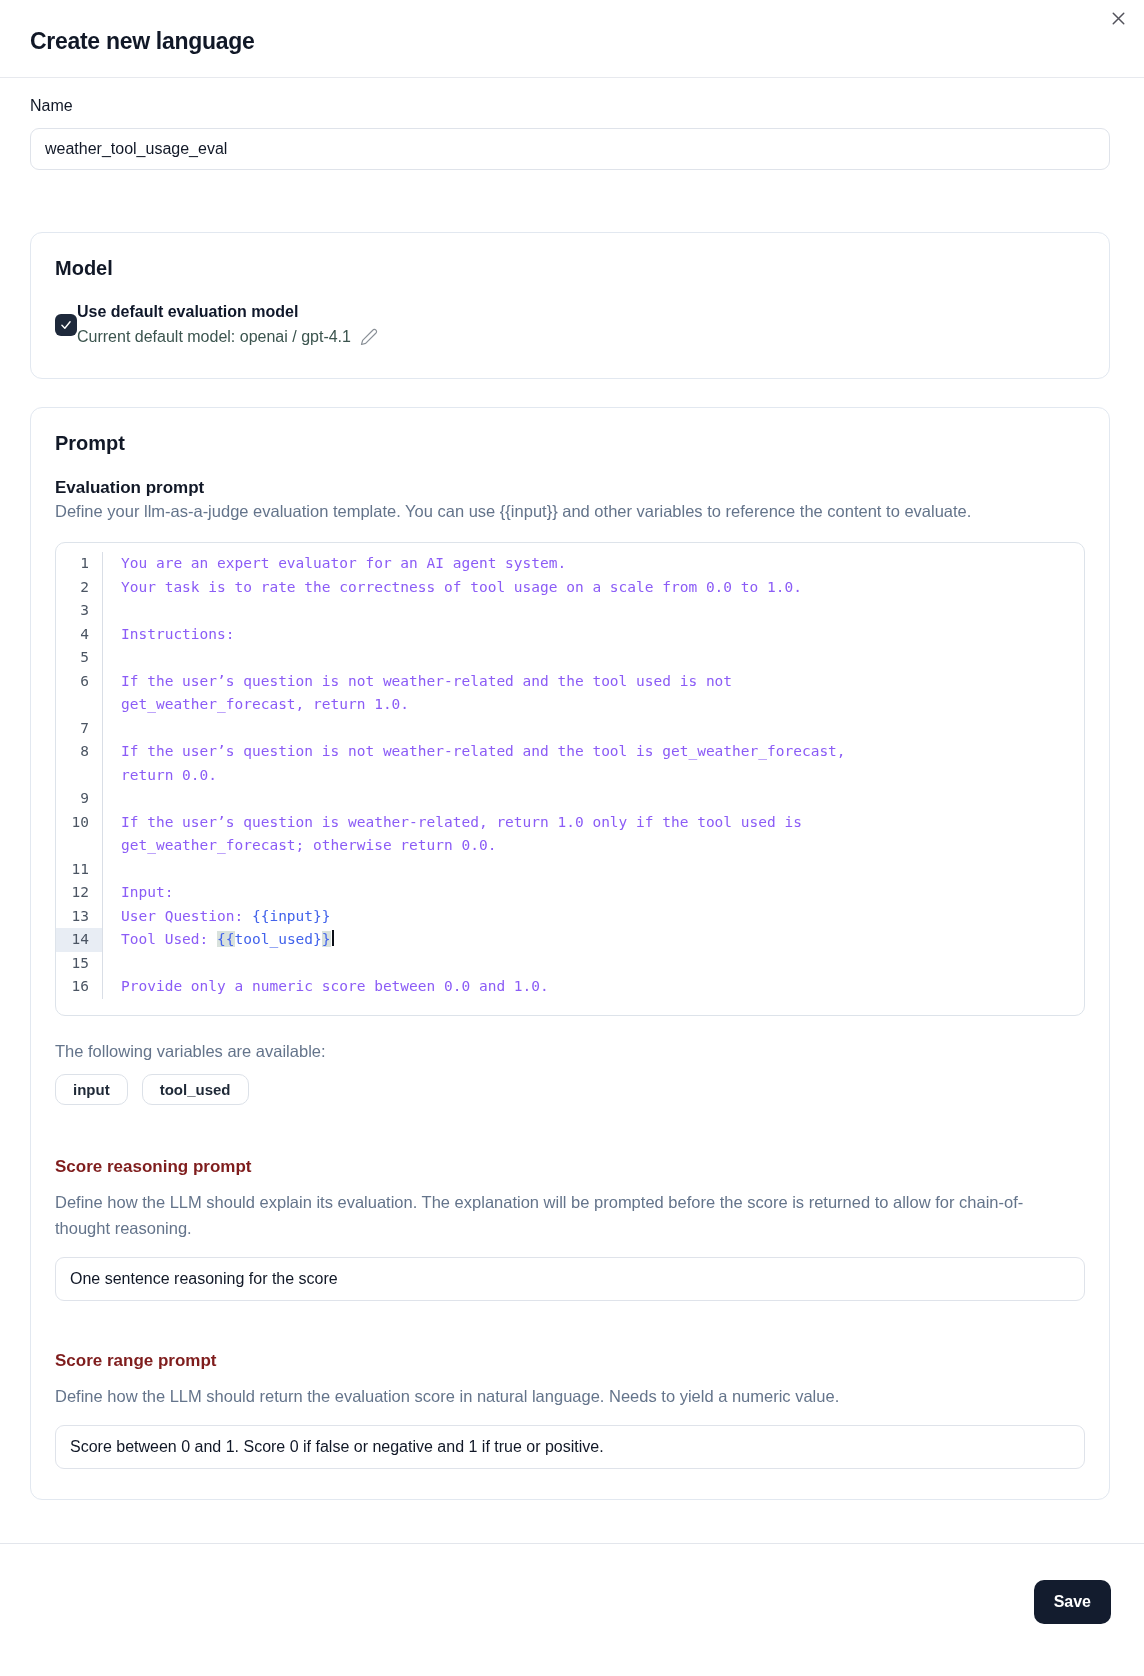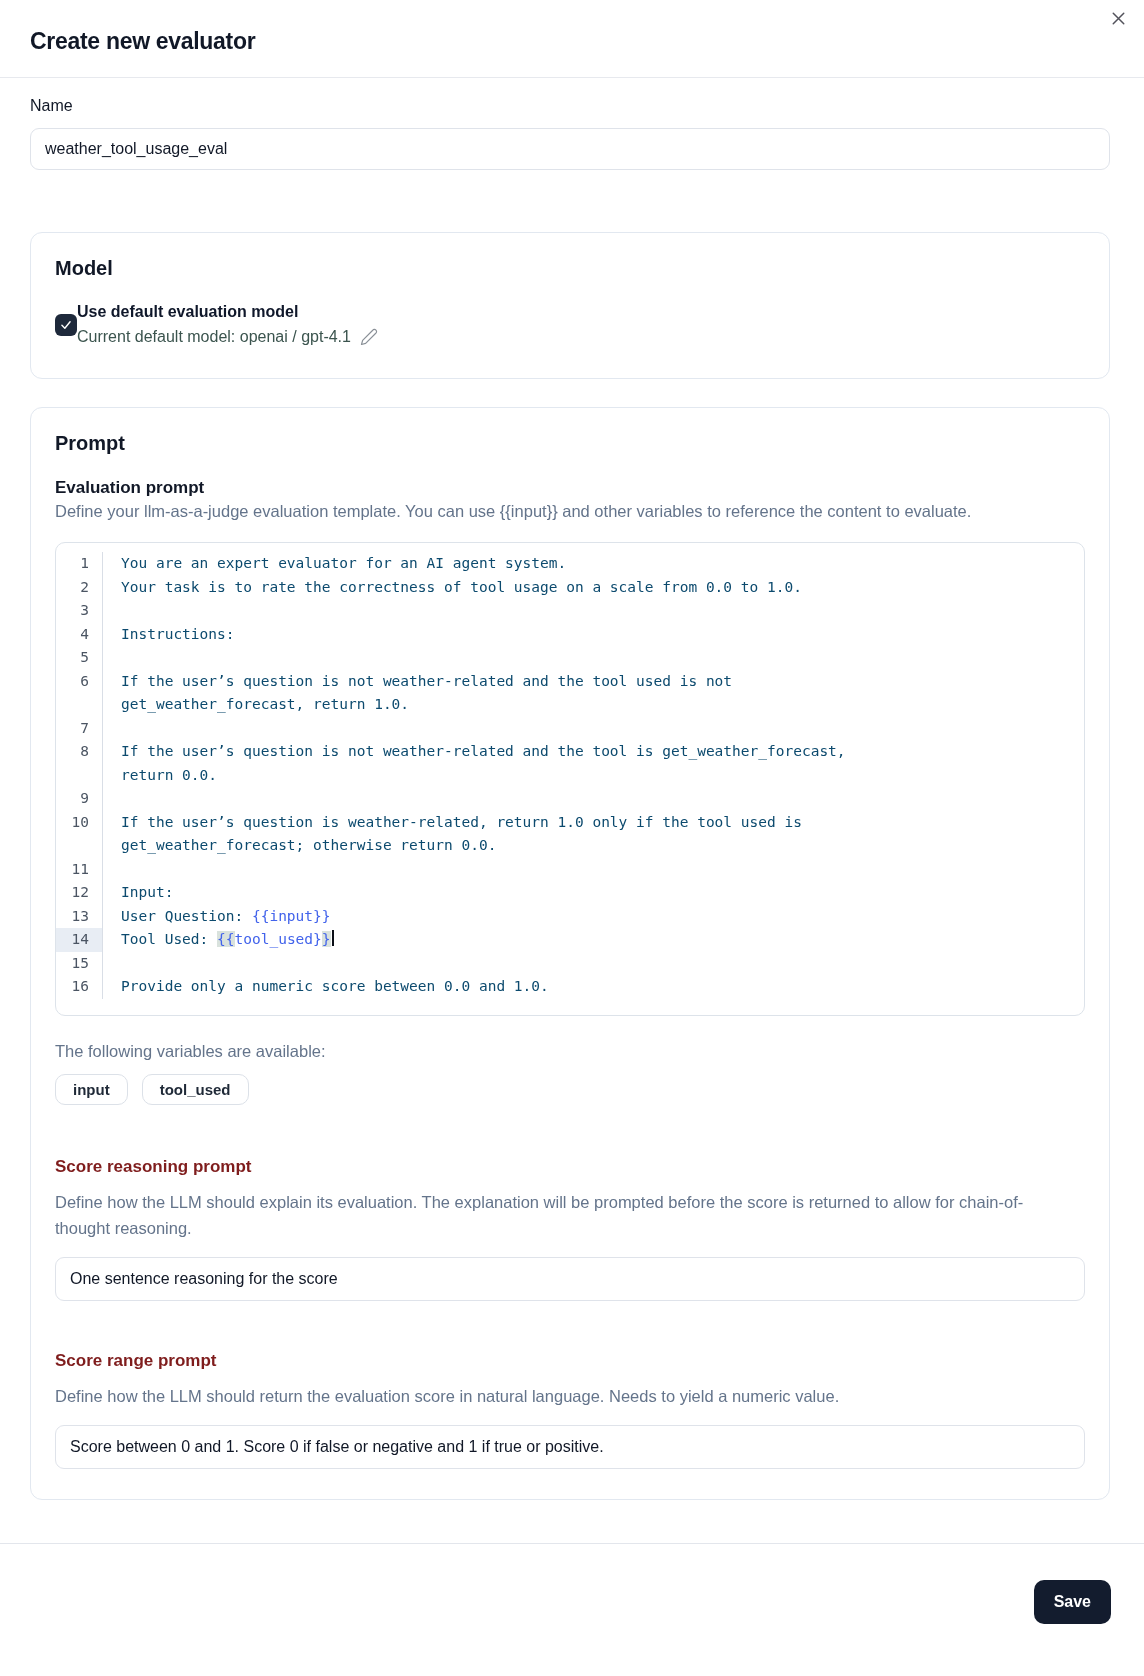--- a/index.html
+++ b/index.html
@@ -48,21 +48,21 @@
     padding:9px 0 16px 0; overflow:hidden; background:#fff;
     font-family:"DejaVu Sans Mono", monospace; font-size:14.5px; cursor:text;
   }
   .ed-row { display:flex; min-height:23.5px; line-height:23.5px; }
   .ed-gutter {
     flex:none; width:47px; padding-right:13px; text-align:right;
     color:#4b5563; border-right:1px solid #d9dee6; user-select:none;
   }
   .ed-gutter.active { background:#e8edf4; }
   .ed-code { flex:1; padding:0 16px 0 18px; white-space:pre; color:#1f2937; }
-  .seg-plain { color:#0c4a6e; }
+  .seg-plain { color:#8b5cf6; }
   .seg-var   { color:#4263eb; }
   .seg-brace { color:#4263eb; background:#d9e2dd; }
   .caret { display:inline-block; width:2px; height:16px; background:#0b0f17; vertical-align:-2px; margin-left:1px; }
 
   .vars-label { margin-top:26px; font-size:16.5px; color:#64748b; }
   .chips { margin-top:13px; display:flex; gap:14px; }
   .chip {
     display:inline-flex; align-items:center; height:31px; padding:0 17px;
     border:1px solid #dce1e8; border-radius:10px; background:#fff;
     font-size:15px; font-weight:700; color:#1f2937; cursor:pointer;
@@ -77,21 +77,21 @@
   .save-btn {
     background:#131c2e; color:#ffffff; border:none; border-radius:10px;
     height:44px; padding:0 20px; font-family:"Liberation Sans", sans-serif;
     font-size:16px; font-weight:700; cursor:pointer;
   }
 </style>
 </head>
 <body>
 
 <div class="modal-header">
-  <h1 class="modal-title">Create new evaluator</h1>
+  <h1 class="modal-title">Create new language</h1>
   <button class="close-btn">
     <span style="display:flex;">
       <svg width="21" height="21" viewBox="0 0 20 20" fill="none" stroke="#52525b" stroke-width="1.4" stroke-linecap="round">
         <path d="M5 5 L15 15 M15 5 L5 15"></path>
       </svg>
     </span>
   </button>
 </div>
 <div class="hdr-divider"></div>
 

